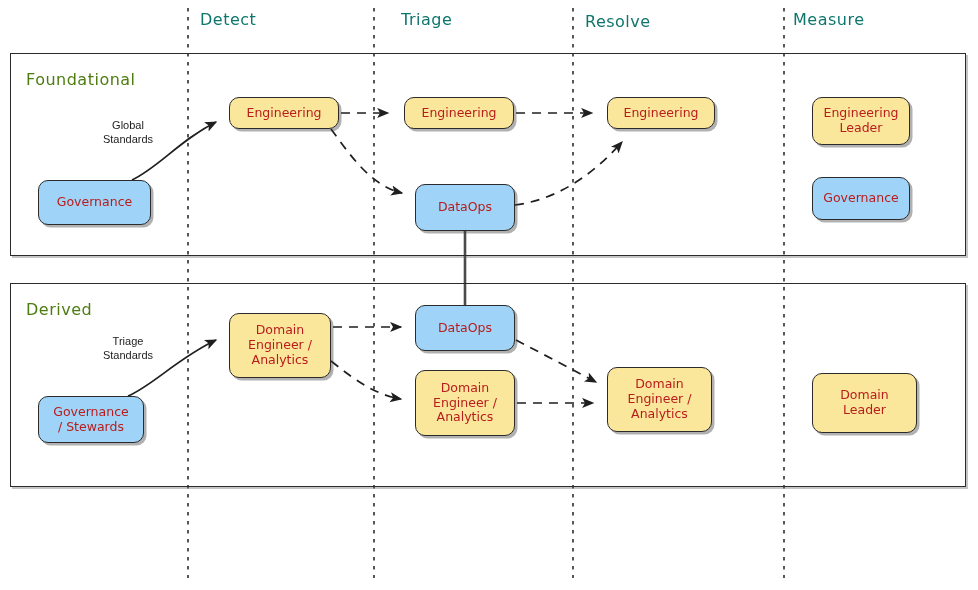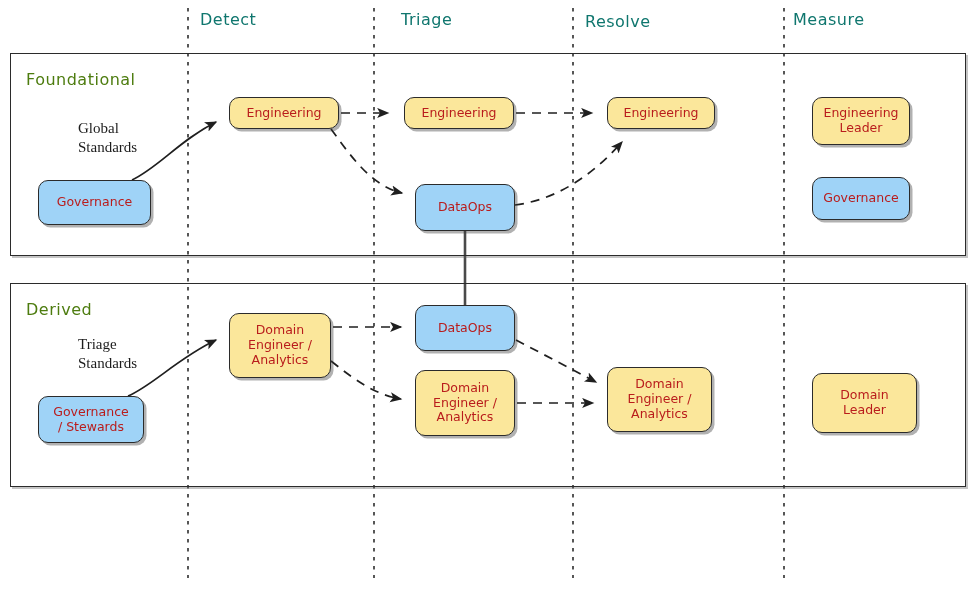--- a/index.html
+++ b/index.html
@@ -61,25 +61,25 @@
     line-height: 1.18;
     color: #b91c1c;
     white-space: pre-line;
     box-shadow: 2.5px 2.5px 0 rgba(60,60,60,0.40);
     padding: 2px 4px;
   }
   .node.yellow { background: #fbe79b; }
   .node.blue   { background: #9fd3f7; }
   .edge-label {
     position: absolute;
-    font-family: Liberation Serif, serif;
-    font-size: 15px;
+    font-family: Liberation Sans, sans-serif;
+    font-size: 11px;
     line-height: 1.25;
     color: #1c1c1c;
-    text-align: left;
+    text-align: center;
     white-space: pre-line;
   }
 </style>
 </head>
 <body>
 
 <div id="canvas">
 
   <svg id="wires" viewBox="0 0 978 590" width="978" height="590" xmlns="http://www.w3.org/2000/svg">
     <defs>

